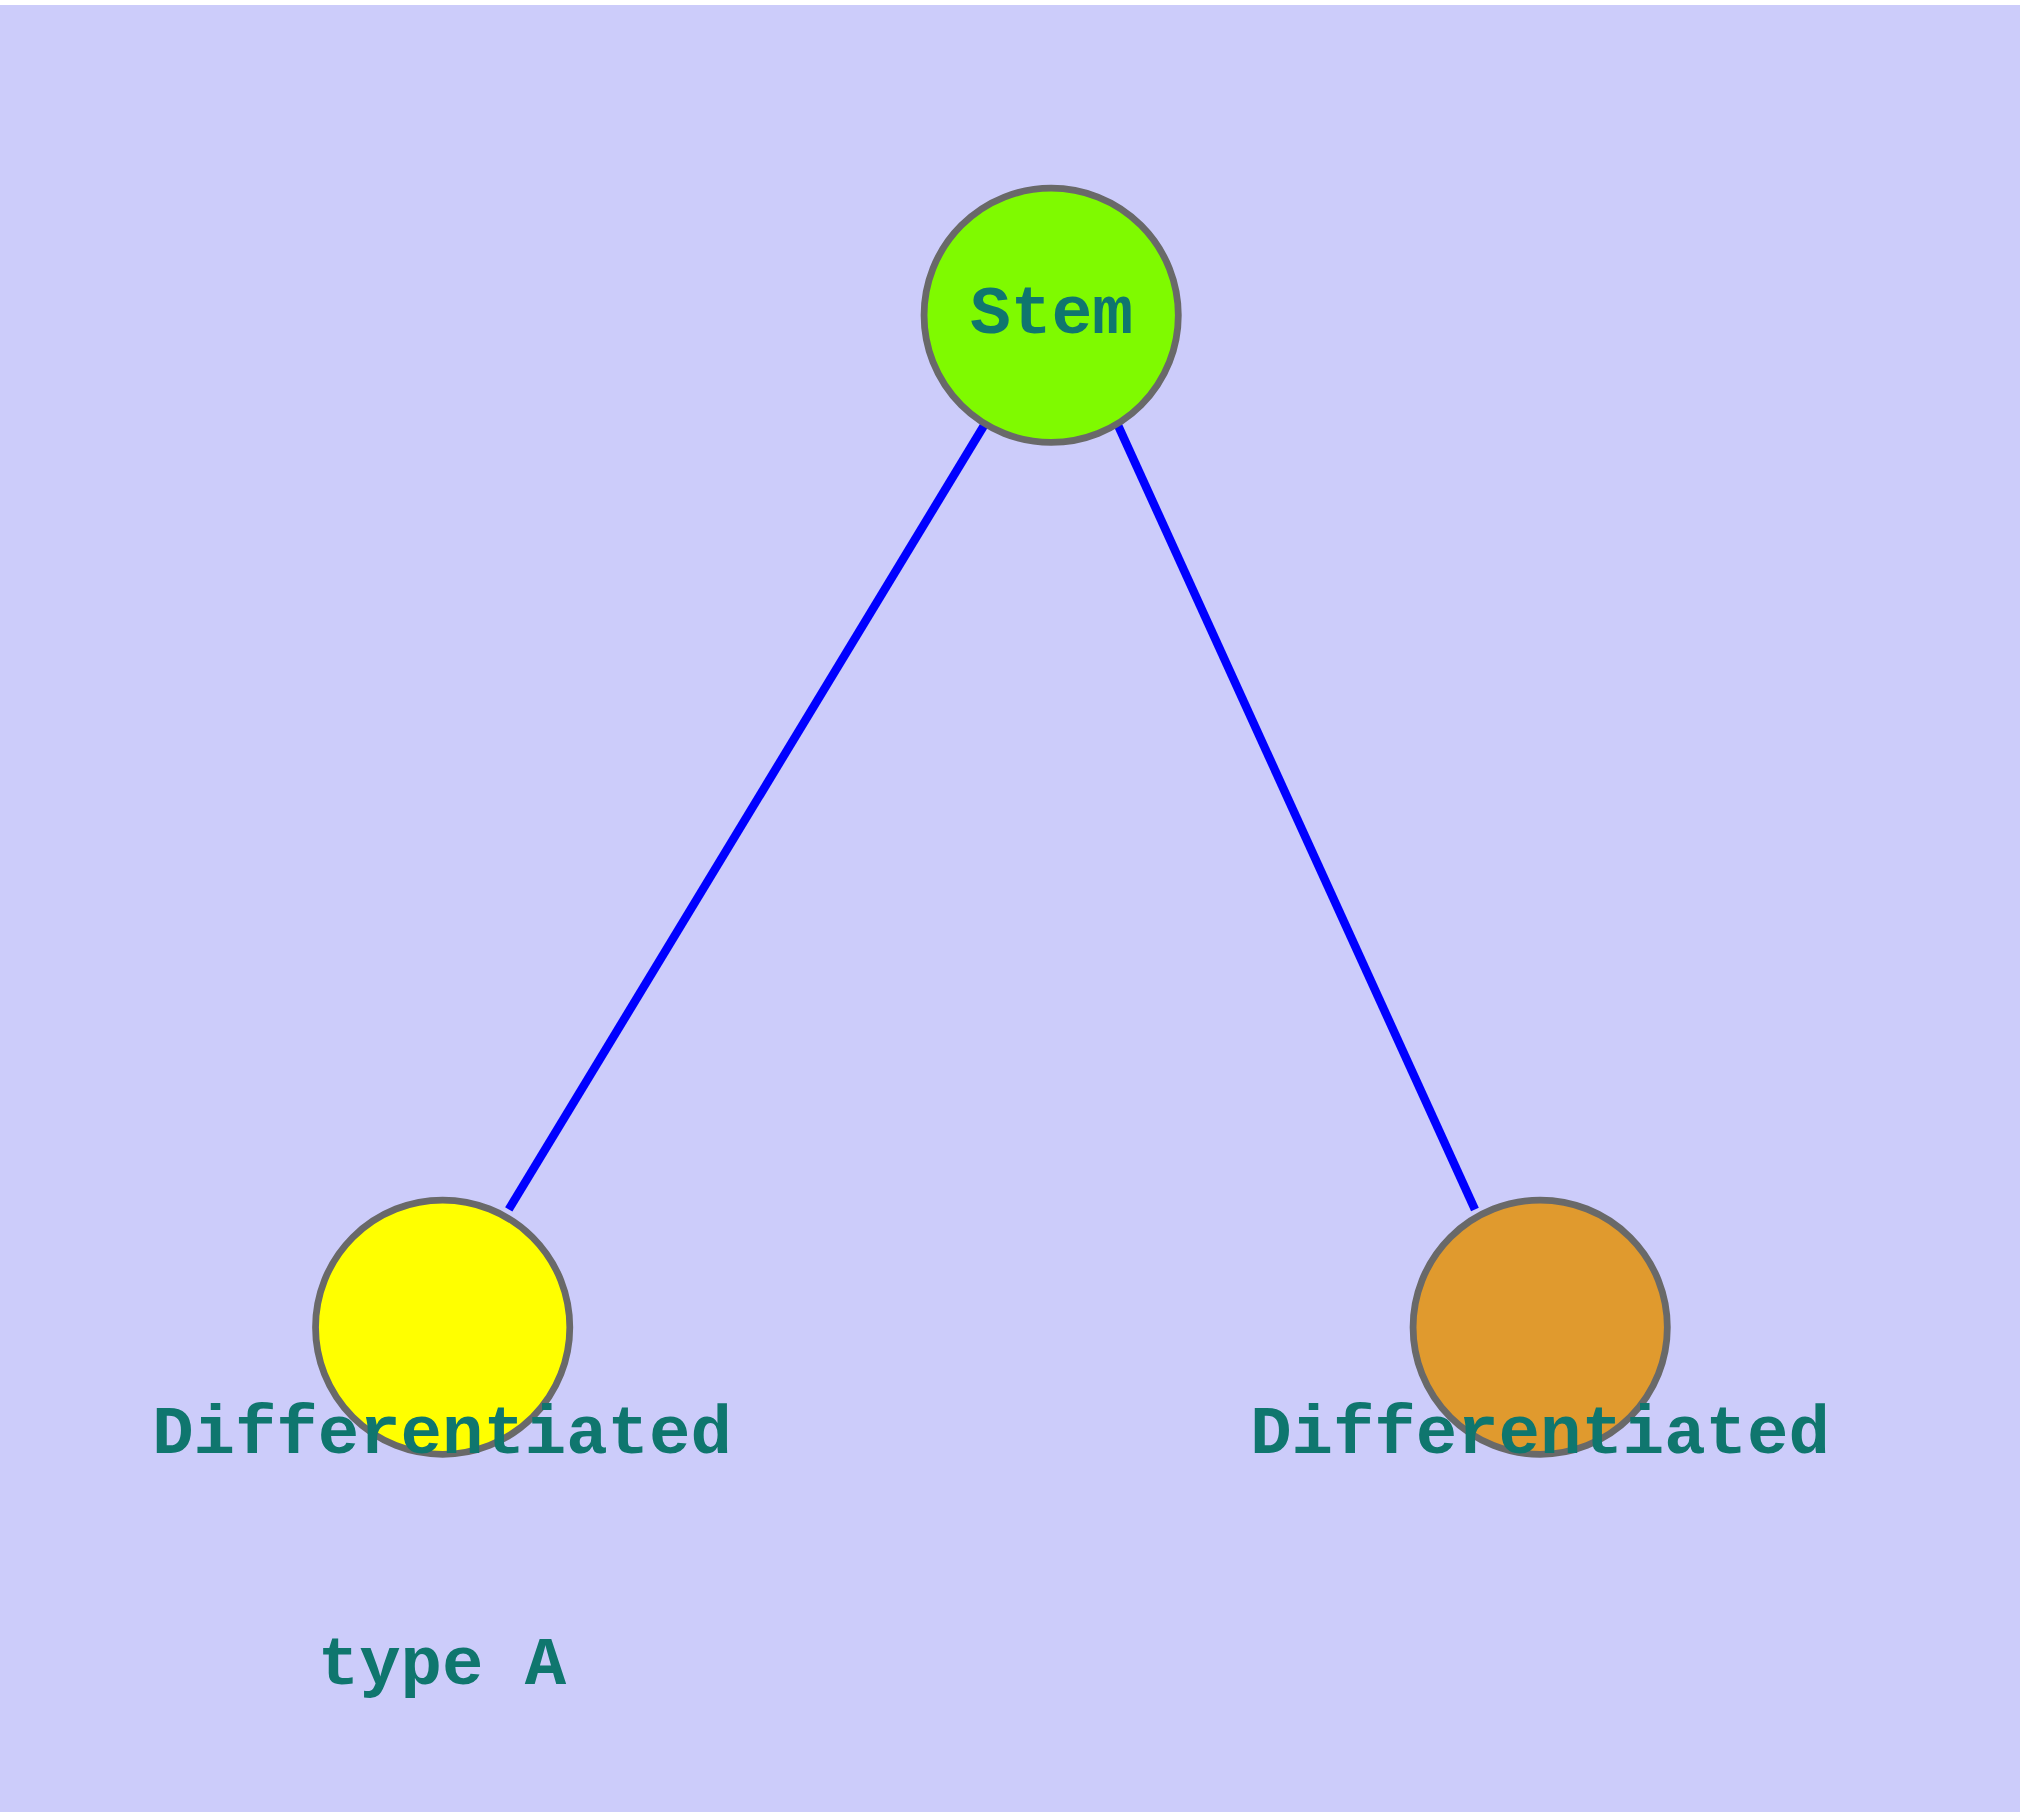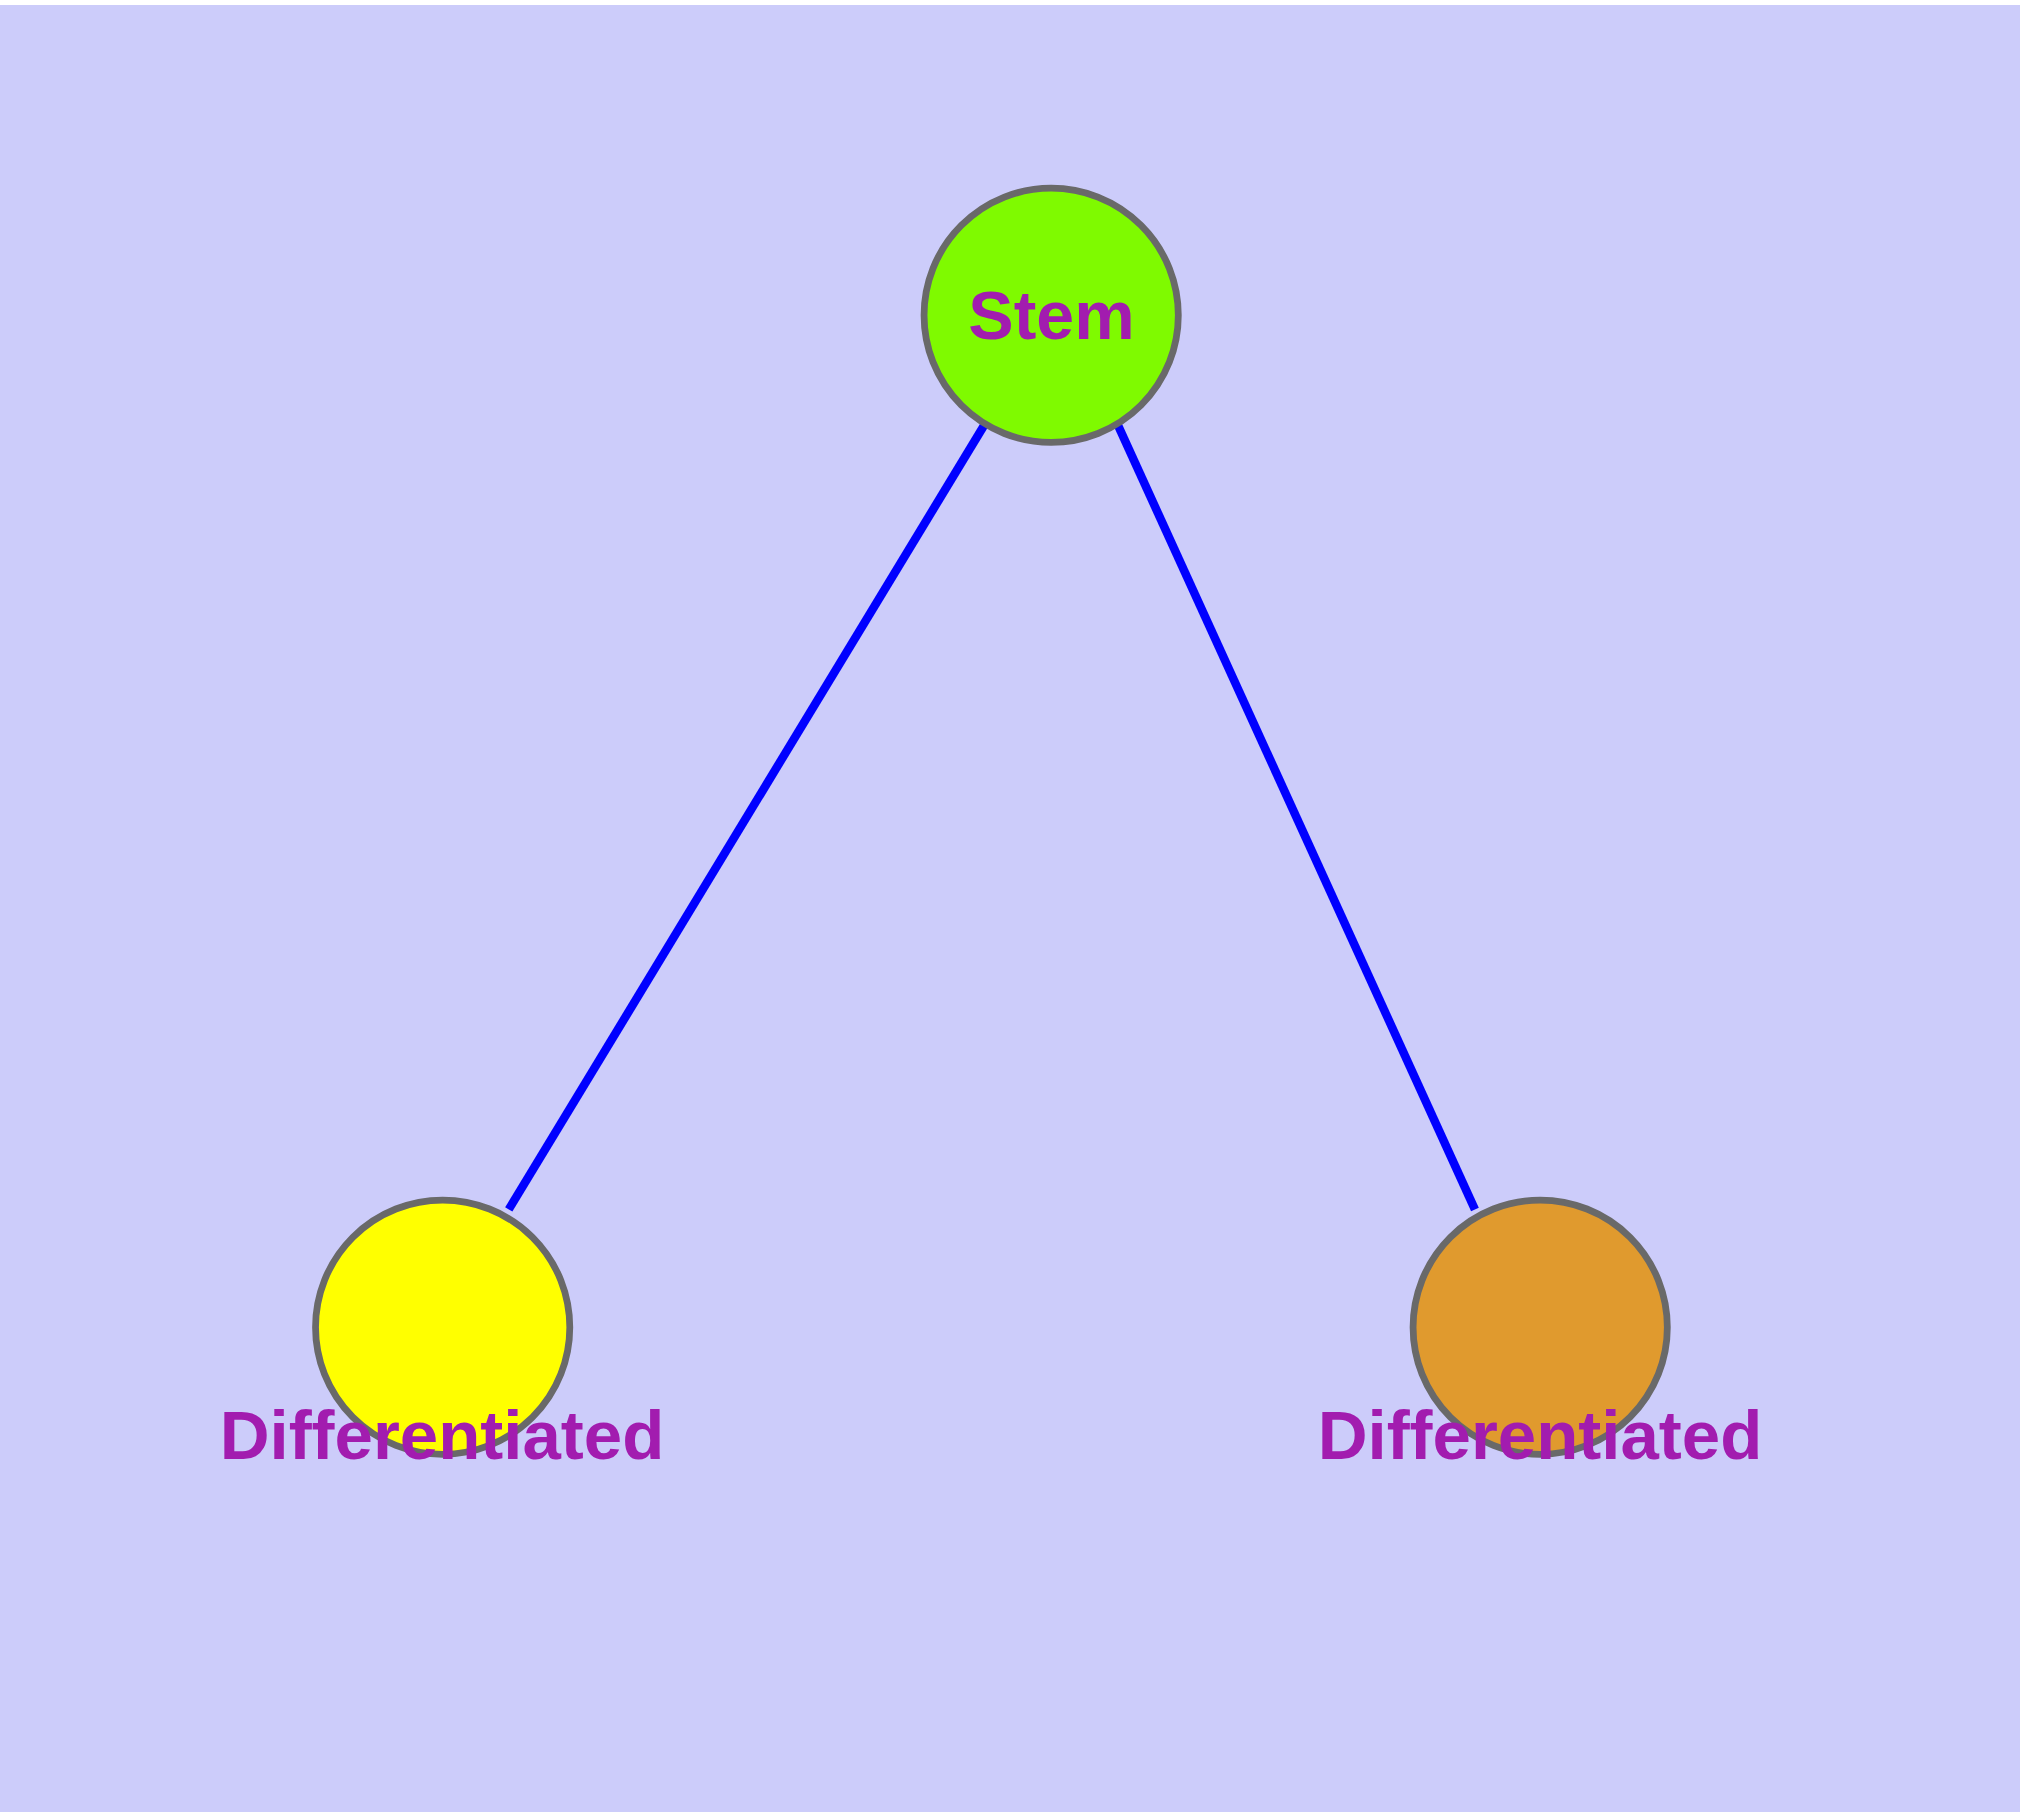--- a/index.html
+++ b/index.html
@@ -37,26 +37,26 @@
     fill: none;
     stroke-linecap: butt;
   }
   .node-circle {
     stroke: #696969;
     stroke-width: 8;
   }
   .node-label {
     position: absolute;
     text-align: center;
-    color: #a21caf;
+    color: #0f766e;
     font-weight: bold;
     line-height: 1.12;
     white-space: pre;
     pointer-events: none;
-    font-family: Liberation Sans, sans-serif;
+    font-family: Liberation Mono, monospace;
   }
   #label-stem {
     font-size: 68px;
     left: 797px;
     top: 277px;
     width: 509px;
   }
   #label-diffA {
     font-size: 69px;
     left: 103px;
@@ -87,20 +87,21 @@
 
     <circle class="node-circle" cx="522" cy="1566" r="150" fill="#ffff00"></circle>
 
     <circle class="node-circle" cx="1817" cy="1566" r="150" fill="#e09a2e"></circle>
   </svg>
 
   <div class="node-label" id="label-stem">Stem</div>
 
   <div class="node-label" id="label-diffA">
     <div>Differentiated</div>
+    <div>type A</div>
   </div>
 
   <div class="node-label" id="label-diffB">
     <div>Differentiated</div>
   </div>
 
 </div>
 
 
 </body></html>

